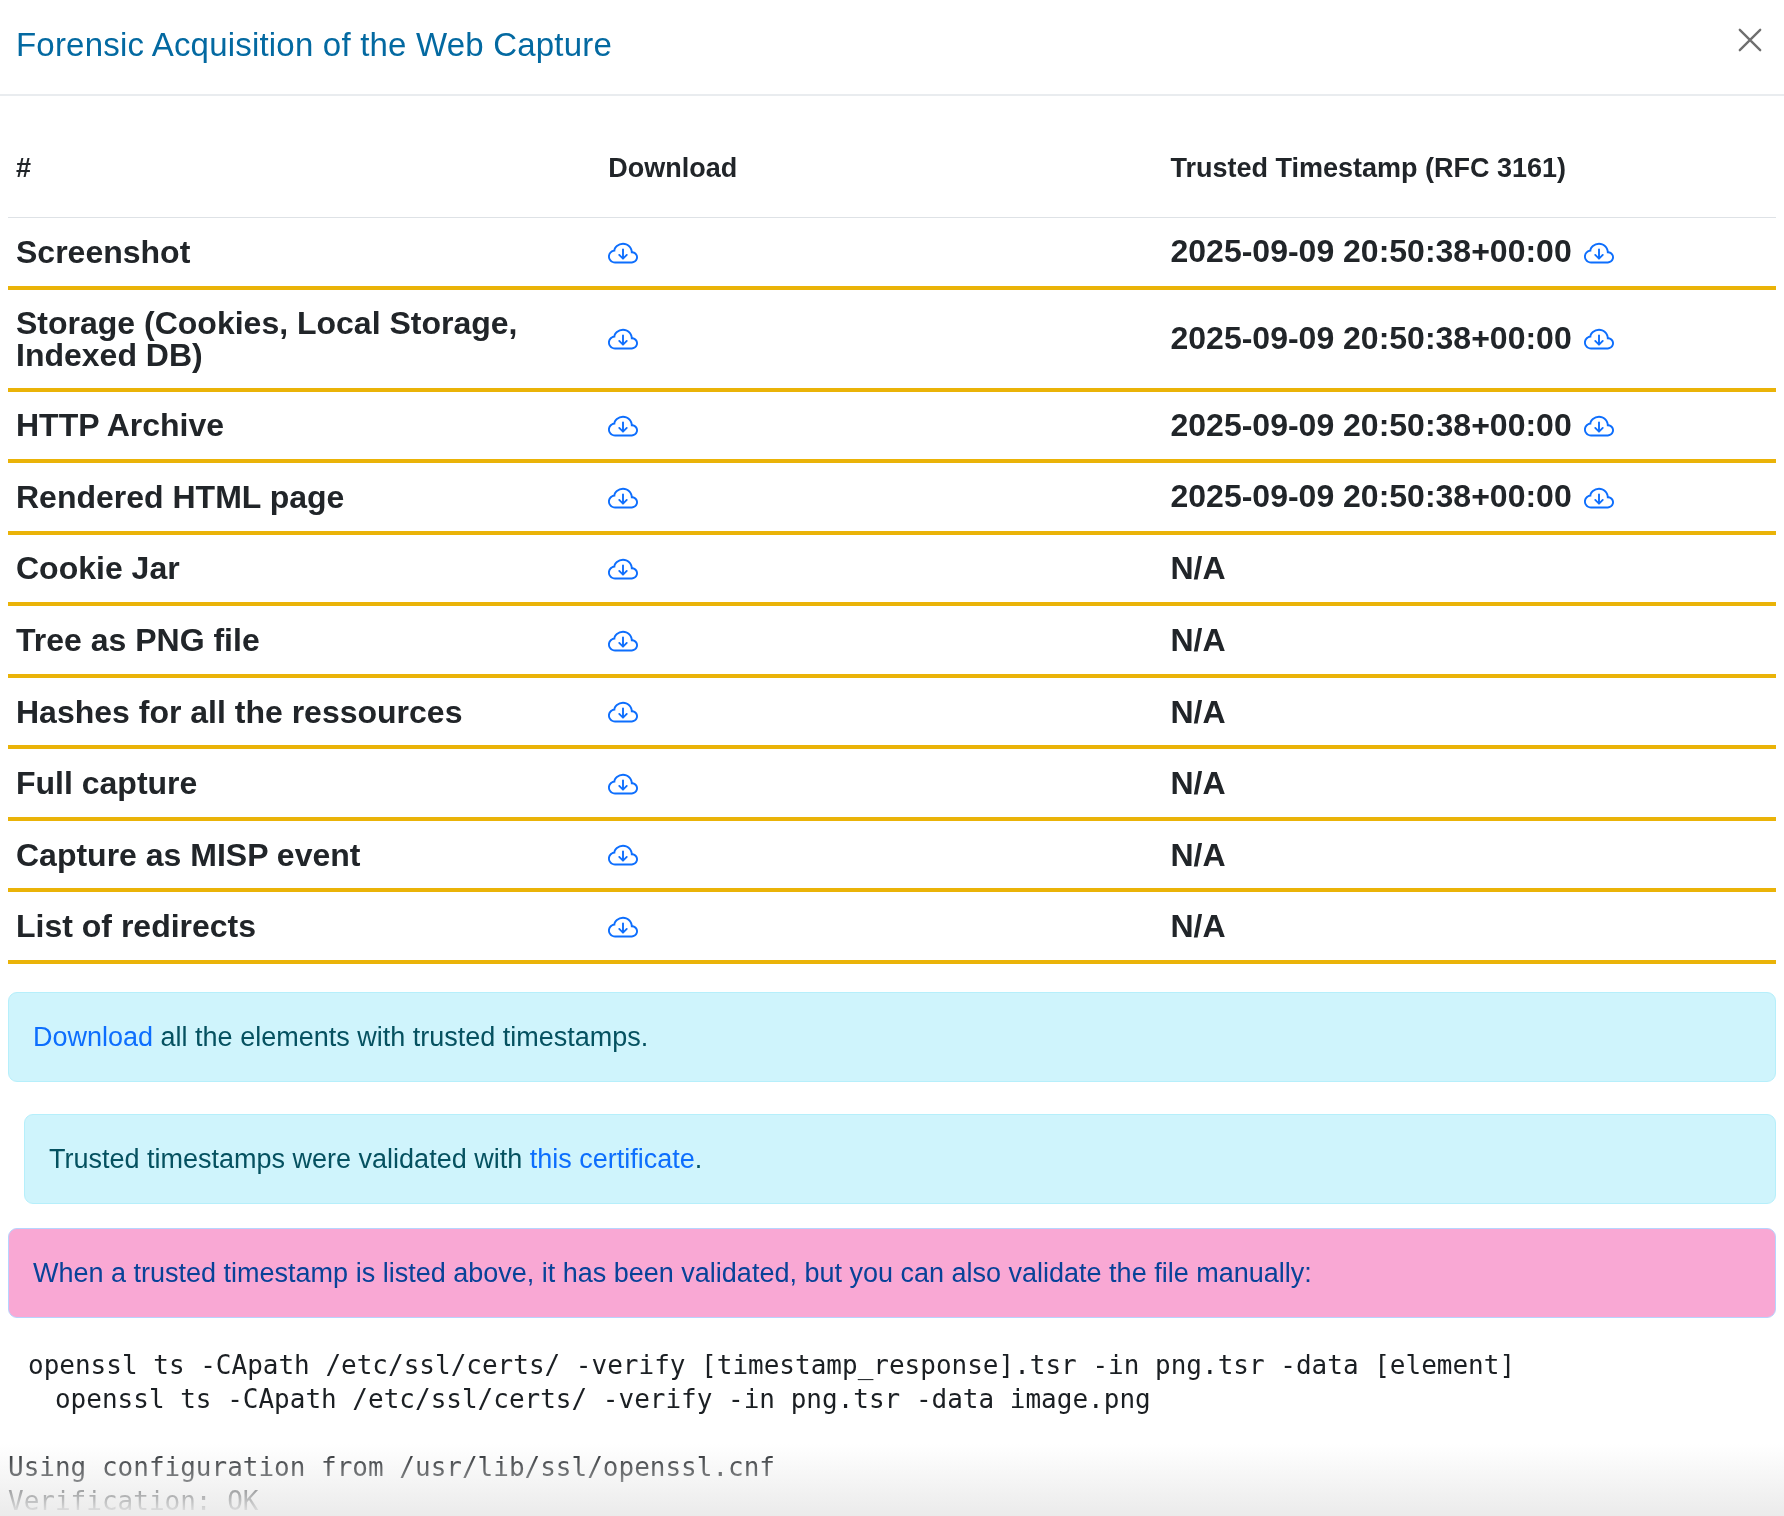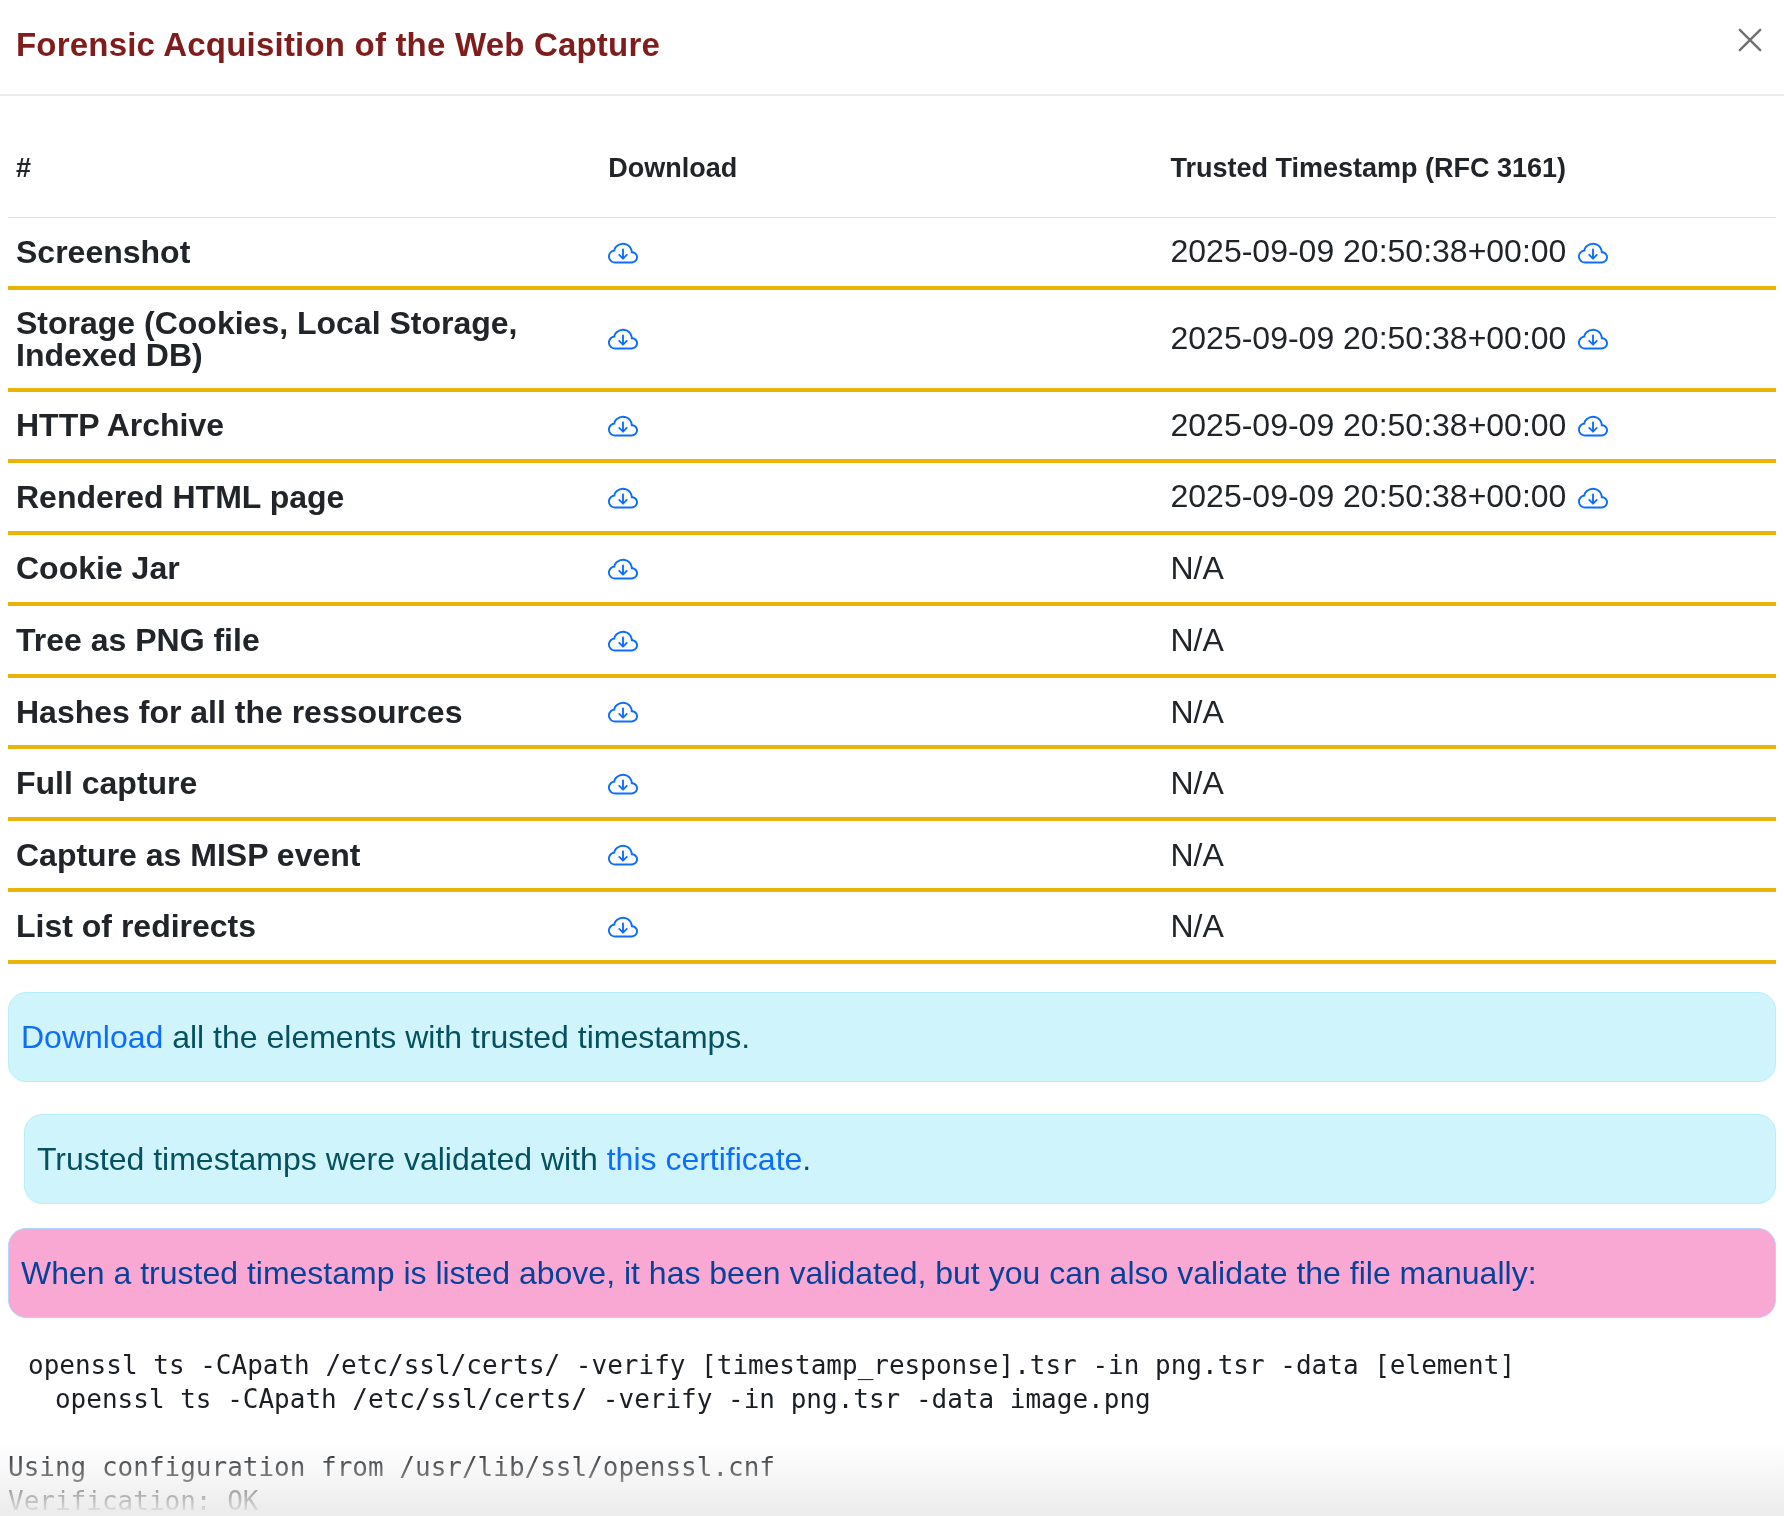--- a/index.html
+++ b/index.html
@@ -7,23 +7,23 @@
   body { font-family: "Liberation Sans", sans-serif; color: #212529; position: relative; }
 
   
   .modal-header {
     position: relative;
     padding: 26px 16px 30px 16px;
     border-bottom: 2px solid #e9ecef;
   }
   .modal-title {
     font-size: 33px;
-    font-weight: 700;
+    font-weight: 400;
     letter-spacing: 0.2px;
-    color: #7f1d1d;
+    color: #0369a1;
   }
   .btn-close {
     position: absolute;
     top: 20px;
     right: 14px;
     width: 40px;
     height: 40px;
     background: transparent;
     border: none;
     cursor: pointer;
@@ -54,30 +54,30 @@
   }
   table.forensics td {
     font-size: 32px;
     line-height: 32px;
     padding: 17px 8px;
     border-bottom: 4px solid #eab308;
     vertical-align: middle;
     margin-left: 12px;
   }
   td.cell-label { font-weight: 700; }
-  td.cell-timestamp { font-weight: 400; }
+  td.cell-timestamp { font-weight: 700; }
   .dl-link { display: inline-block; line-height: 0; text-decoration: none; }
   .dl-link svg { width: 30px; height: 30px; display: inline-block; vertical-align: middle; }
   .ts-dl { margin-left: 12px; }
 
   
   .alert {
-    border-radius: 18px;
-    padding: 27px 12px;
-    font-size: 32px;
+    border-radius: 9px;
+    padding: 27px 24px;
+    font-size: 27px;
     line-height: 34px;
   }
   .alert-info {
     background: #cff4fc;
     border: 1px solid #b6effb;
     color: #055160;
   }
   .alert-primary {
     background: #f9a8d4;
     border: 1px solid #b6d4fe;

